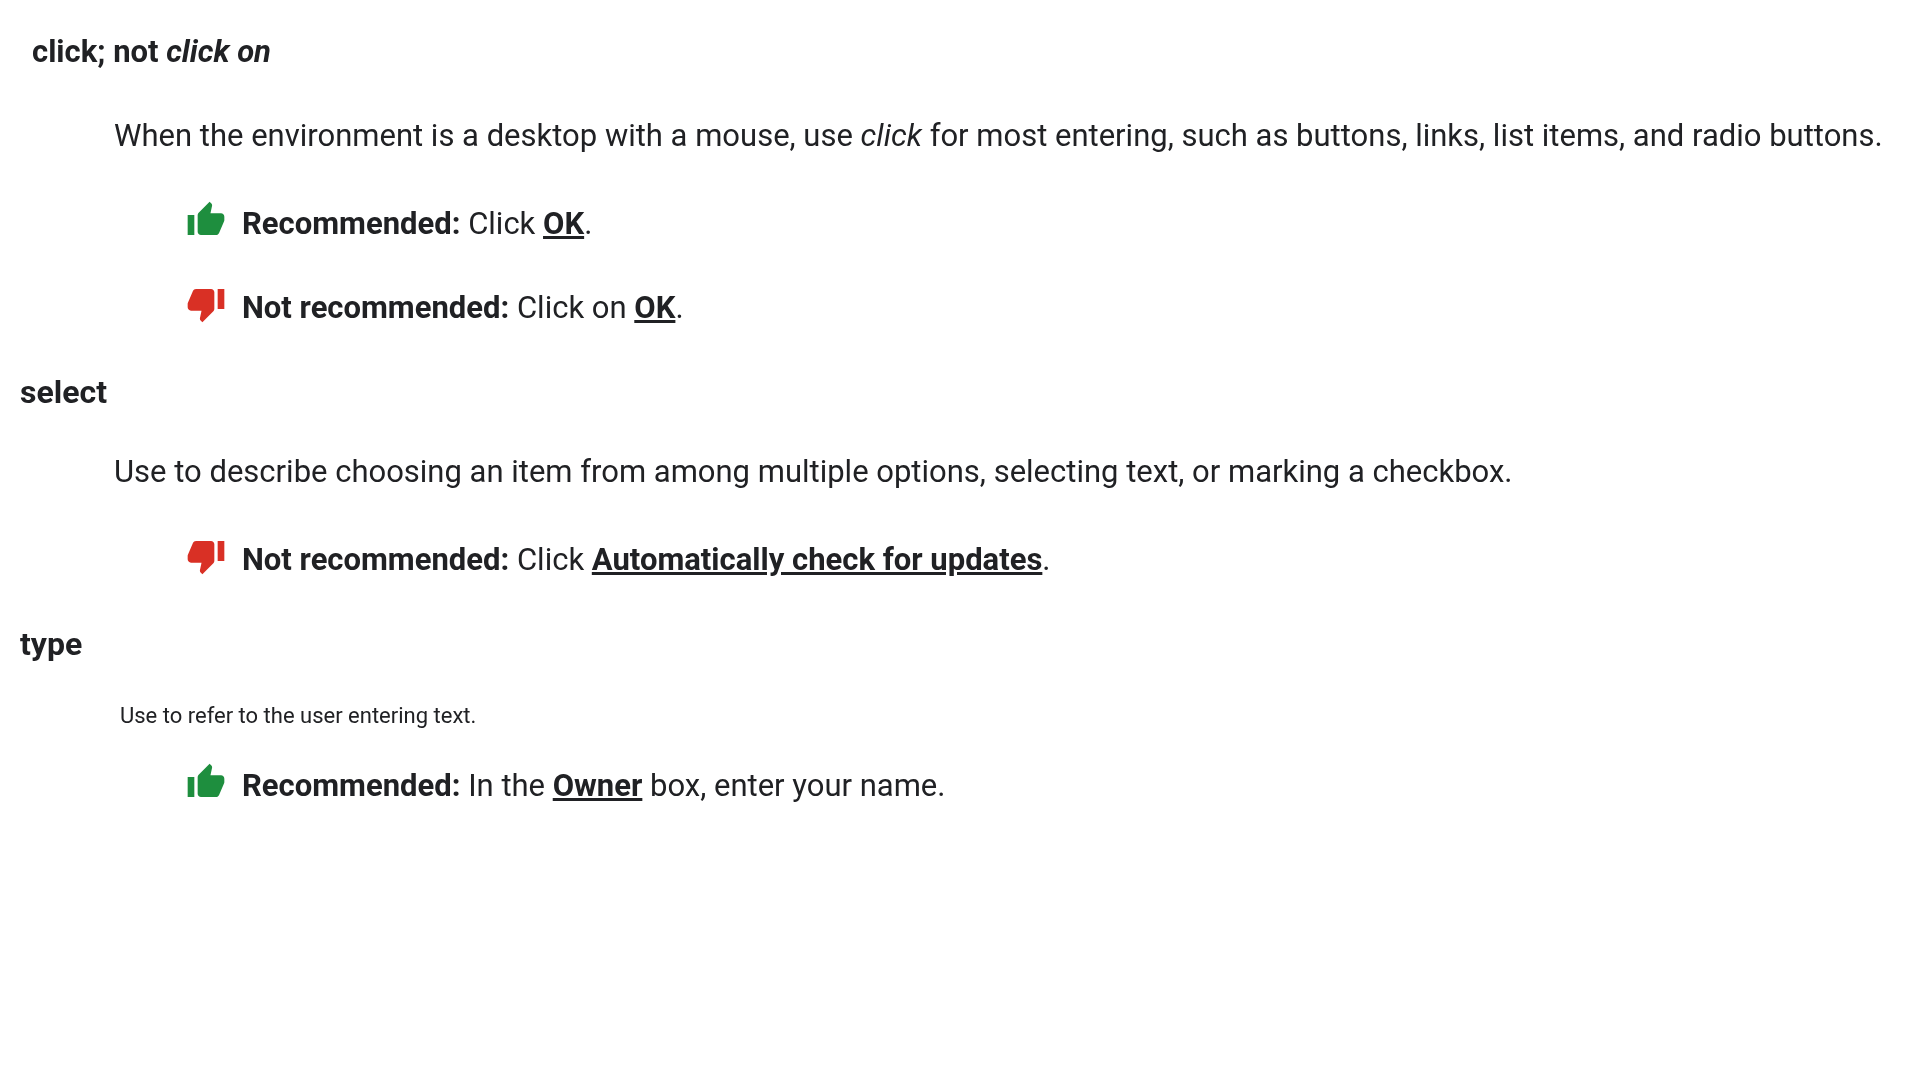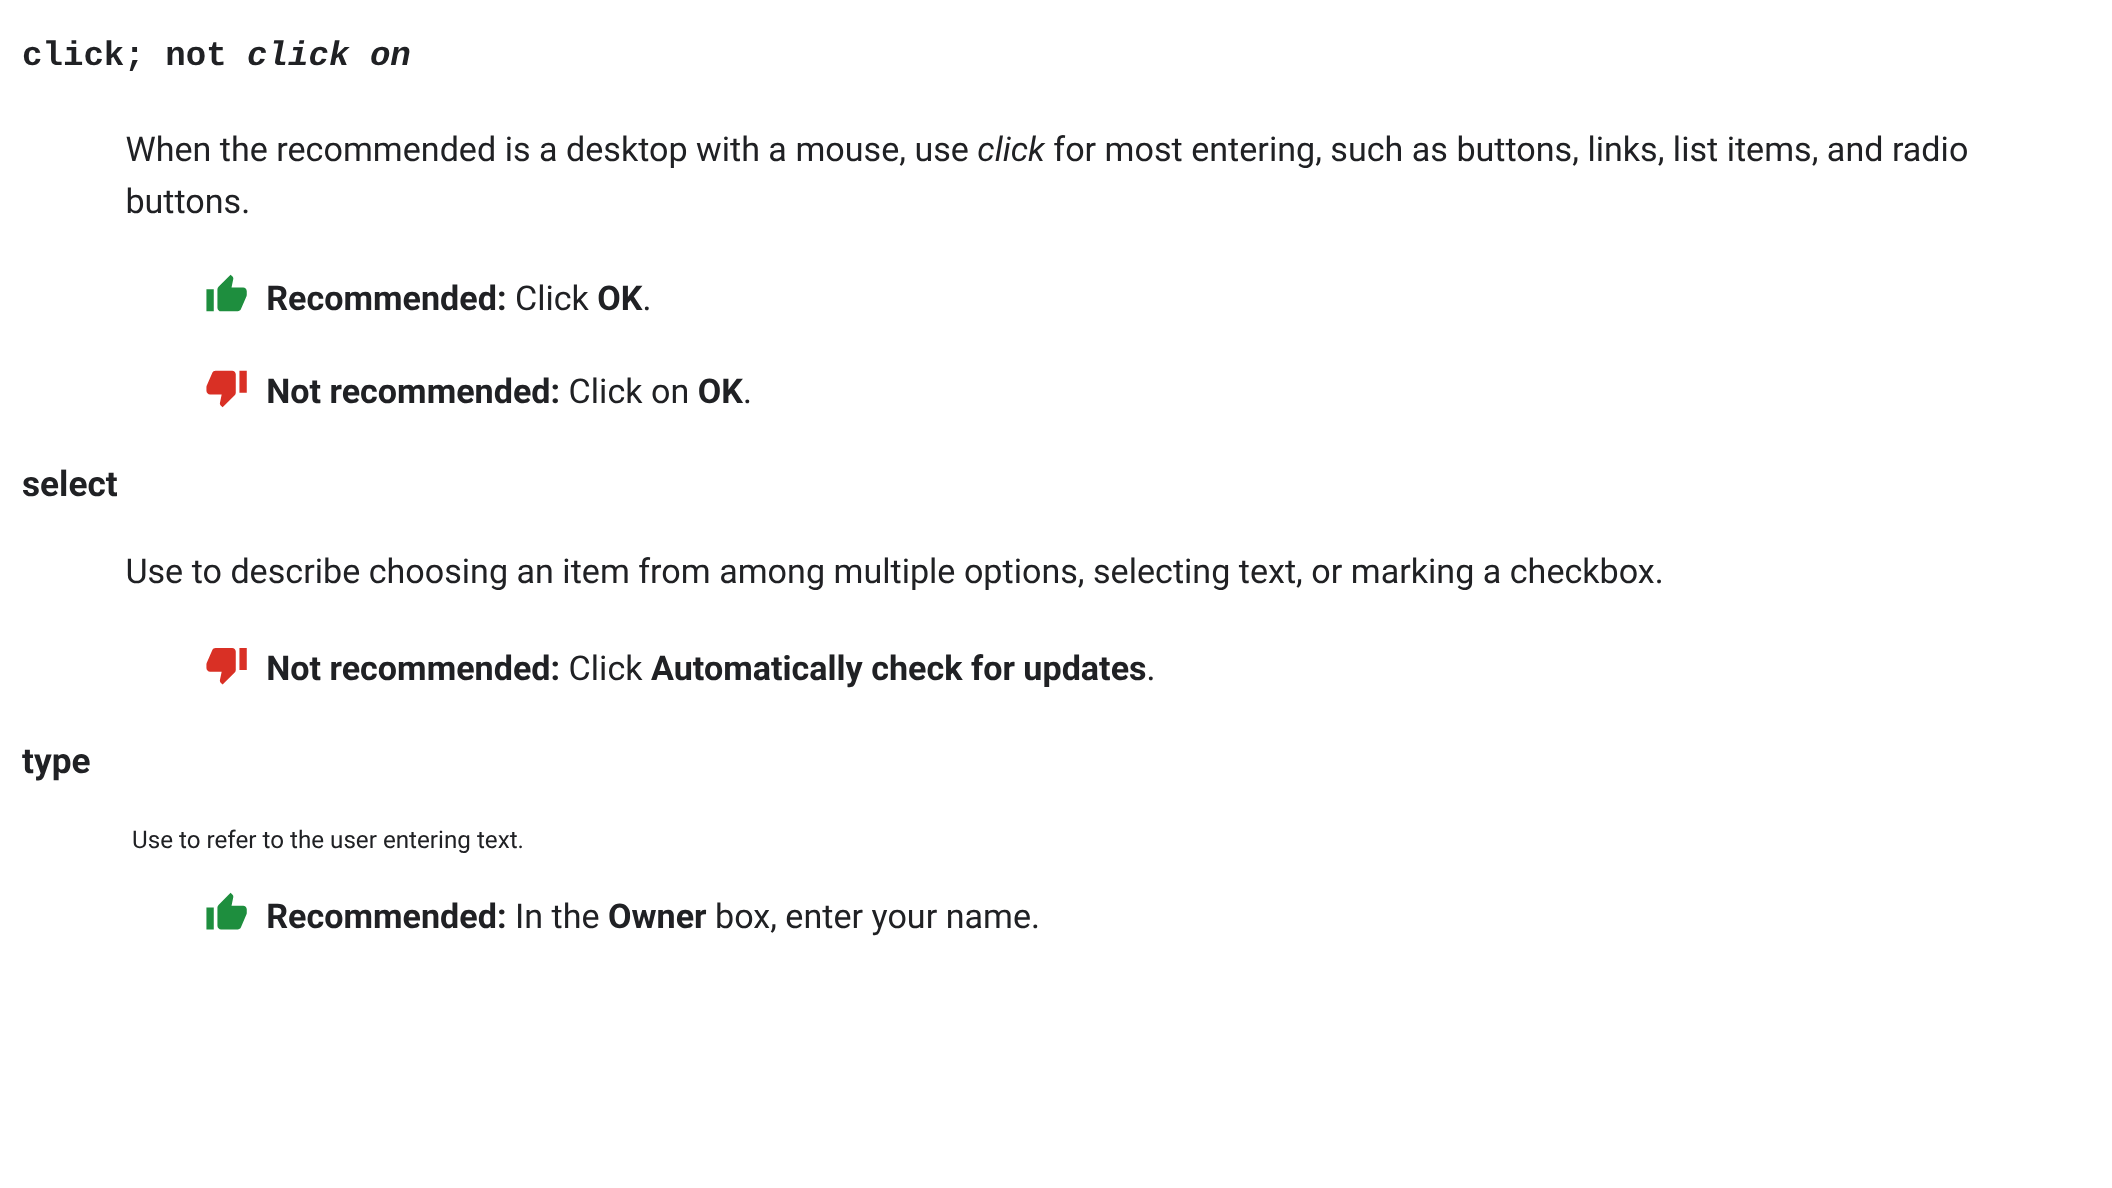--- a/index.html
+++ b/index.html
@@ -14,22 +14,21 @@
       padding: 28px 0 0 0;
       line-height: 1.55;
     }
     .page {
       width: 1920px;
       padding: 0 20px;
     }
     .term-title {
       font-size: 31px;
       font-weight: 700;
-      margin: 0 0 36px 0;
-      font-family: Liberation Mono, monospace;
+      margin: 0 0 36px 12px;
     }
     .term-title .italic {
       font-style: italic;
       font-weight: 700;
     }
     .section {
       margin-bottom: 36px;
     }
     .desc {
       font-size: 31px;
@@ -70,39 +69,40 @@
     .example-text {
       font-size: 31px;
       font-weight: 400;
       color: #202124;
     }
     .label {
       font-weight: 700;
     }
     .bolded {
       font-weight: 700;
+      text-decoration: underline;
     }
     .term-block-heading {
       font-size: 32px;
       font-weight: 700;
       margin: 36px 0 30px 0;
     }
     .desc-type {
       margin-left: 100px;
       margin-bottom: 28px;
       font-size: 22px;
     }
   </style>
 </head>
 <body>
 
 <div class="page" id="page-root">
     <div class="section">
       <div class="term-title"><span>click; not </span><span class="italic">click on</span></div>
-      <div class="desc"><span>When the recommended is a desktop with a mouse, use </span><span class="italic">click</span><span> for most entering, such as buttons, links, list items, and radio buttons.</span></div>
+      <div class="desc"><span>When the environment is a desktop with a mouse, use </span><span class="italic">click</span><span> for most entering, such as buttons, links, list items, and radio buttons.</span></div>
       <div class="examples">
         <div class="example">
           <span class="icon">
             <svg viewBox="0 0 24 24">
               <path class="thumb-up" d="M1 21h4V9H1v12zm22-11c0-1.1-.9-2-2-2h-6.31l.95-4.57.03-.32c0-.41-.17-.79-.44-1.06L14.17 1 7.59 7.59C7.22 7.95 7 8.45 7 9v10c0 1.1.9 2 2 2h9c.83 0 1.54-.5 1.84-1.22l3.02-7.05c.09-.23.14-.47.14-.73v-2z"></path>
             </svg>
           </span>
           <div class="example-text"><span class="label">Recommended:</span><span> Click </span><span class="bolded">OK</span><span>.</span></div>
         </div>
         <div class="example">

